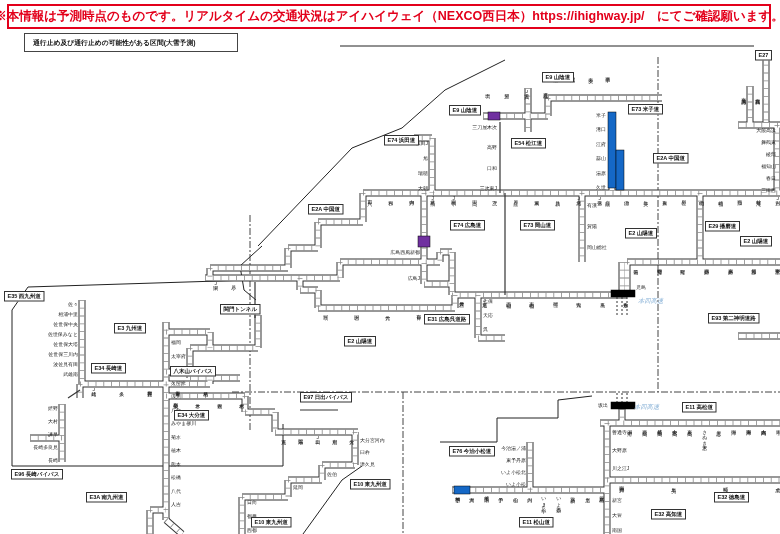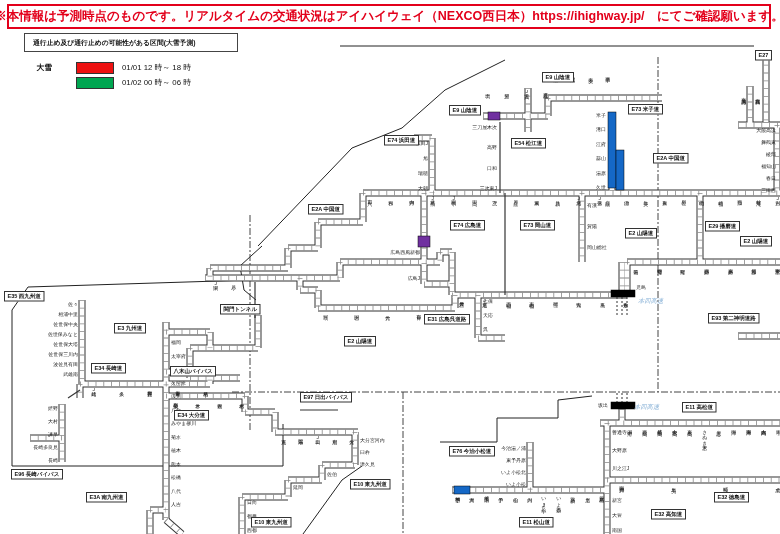--- a/index.html
+++ b/index.html
@@ -34,30 +34,20 @@
 
 <div id="stage">
   <div id="banner">
     <span class="txt">※本情報は予測時点のものです。リアルタイムの交通状況はアイハイウェイ（NEXCO西日本）https://ihighway.jp/　にてご確認願います。</span>
   </div>
   <div id="titlebox">
     <span>通行止め及び通行止めの可能性がある区間(大雪予測)</span>
 
   </div>
   <div id="legend">
-      <div class="lrow">
-        <div class="cap">大雪</div>
-        <div class="sw" style="background: rgb(238, 17, 17);"></div>
-        <div class="t">01/01 12 時～ 18 時</div>
-      </div>
-      <div class="lrow">
-        <div class="cap"></div>
-        <div class="sw" style="background: rgb(0, 166, 81);"></div>
-        <div class="t">01/02 00 時～ 06 時</div>
-      </div>
     </div>
   <svg id="net" width="780" height="534">
       <polyline points="258,246 352,148 402,128 445,90 505,60" fill="none" stroke="#222" stroke-width="1"></polyline>
       <polyline points="340,46 754,46" fill="none" stroke="#222" stroke-width="1"></polyline>
       <polyline points="28,287 250,280" fill="none" stroke="#222" stroke-width="1"></polyline>
       <polyline points="28,287 12,310 12,466 283,466 283,424" fill="none" stroke="#222" stroke-width="1"></polyline>
       <polyline points="262,246 240,266 244,290 256,300" fill="none" stroke="#222" stroke-width="1"></polyline>
       <polyline points="440,442 497,442 497,418 558,418 558,400 592,396" fill="none" stroke="#222" stroke-width="1"></polyline>
       <polyline points="303,534 342,480 362,466" fill="none" stroke="#222" stroke-width="1"></polyline>
       <line x1="658" y1="57" x2="658" y2="392" stroke="#444" stroke-width="1" stroke-dasharray="7 2 2 2"></line>

